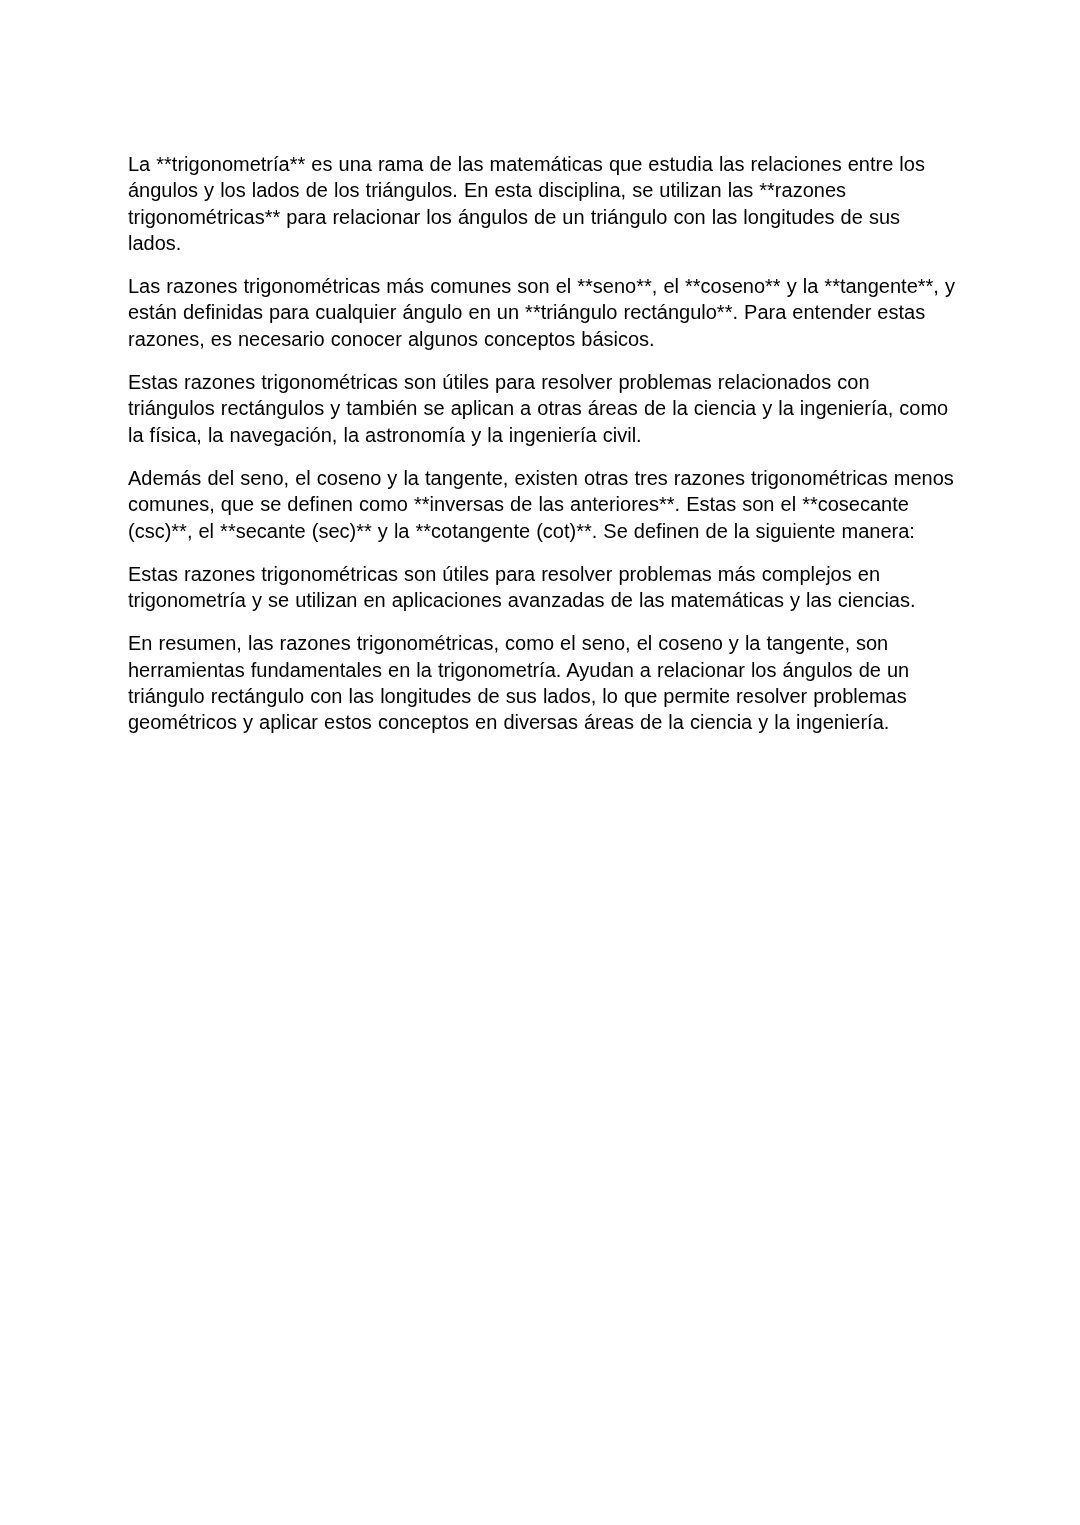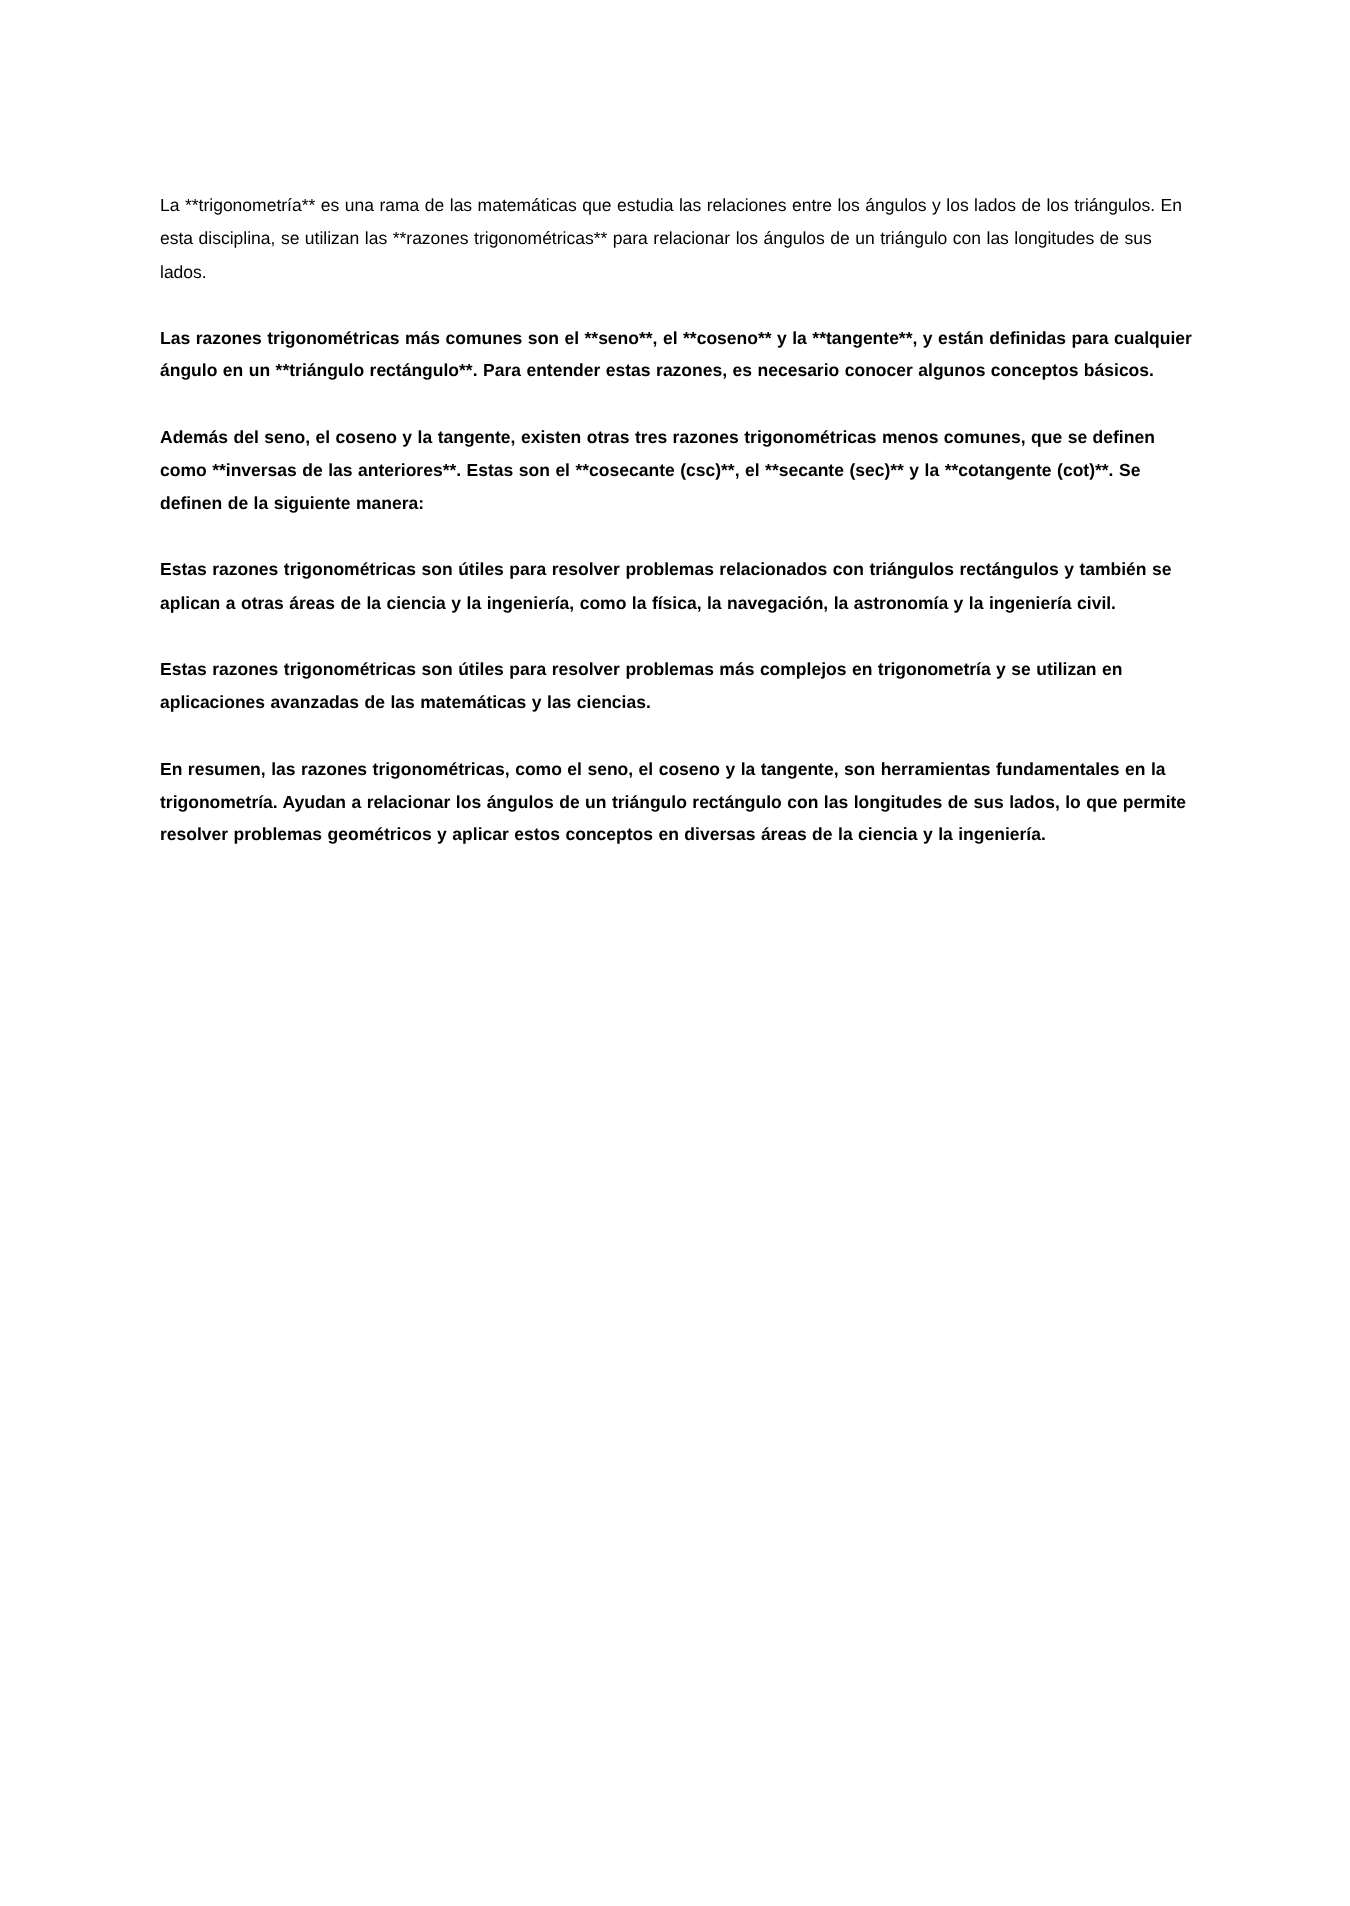--- a/index.html
+++ b/index.html
@@ -19,35 +19,34 @@
     width: 1080px;
     height: 1525px;
     background: #ffffff;
     padding: 151px 125px 0 128px;
   }
   .doc-body {
     max-width: 828px;
   }
   p.para {
     margin: 0;
-    font-size: 14px;
+    font-size: 20px;
     line-height: 26.3px;
     white-space: pre-line;
     word-spacing: 0.5px;
   }
   p.para + p.para {
-    margin-top: 27px;
-    font-weight: bold;
+    margin-top: 17px;
   }
 </style>
 </head>
 <body>
 
 <div class="doc-page">
   <div class="doc-body">
     <p class="para">La **trigonometría** es una rama de las matemáticas que estudia las relaciones entre los ángulos y los lados de los triángulos. En esta disciplina, se utilizan las **razones trigonométricas** para relacionar los ángulos de un triángulo con las longitudes de sus lados.</p>
     <p class="para">Las razones trigonométricas más comunes son el **seno**, el **coseno** y la **tangente**, y están definidas para cualquier ángulo en un **triángulo rectángulo**. Para entender estas razones, es necesario conocer algunos conceptos básicos.</p>
+    <p class="para">Estas razones trigonométricas son útiles para resolver problemas relacionados con triángulos rectángulos y también se aplican a otras áreas de la ciencia y la ingeniería, como la física, la navegación, la astronomía y la ingeniería civil.</p>
     <p class="para">Además del seno, el coseno y la tangente, existen otras tres razones trigonométricas menos comunes, que se definen como **inversas de las anteriores**. Estas son el **cosecante (csc)**, el **secante (sec)** y la **cotangente (cot)**. Se definen de la siguiente manera:</p>
-    <p class="para">Estas razones trigonométricas son útiles para resolver problemas relacionados con triángulos rectángulos y también se aplican a otras áreas de la ciencia y la ingeniería, como la física, la navegación, la astronomía y la ingeniería civil.</p>
     <p class="para">Estas razones trigonométricas son útiles para resolver problemas más complejos en trigonometría y se utilizan en aplicaciones avanzadas de las matemáticas y las ciencias.</p>
     <p class="para">En resumen, las razones trigonométricas, como el seno, el coseno y la tangente, son herramientas fundamentales en la trigonometría. Ayudan a relacionar los ángulos de un triángulo rectángulo con las longitudes de sus lados, lo que permite resolver problemas geométricos y aplicar estos conceptos en diversas áreas de la ciencia y la ingeniería.</p>
   </div>
 </div>
 
 </body></html>

